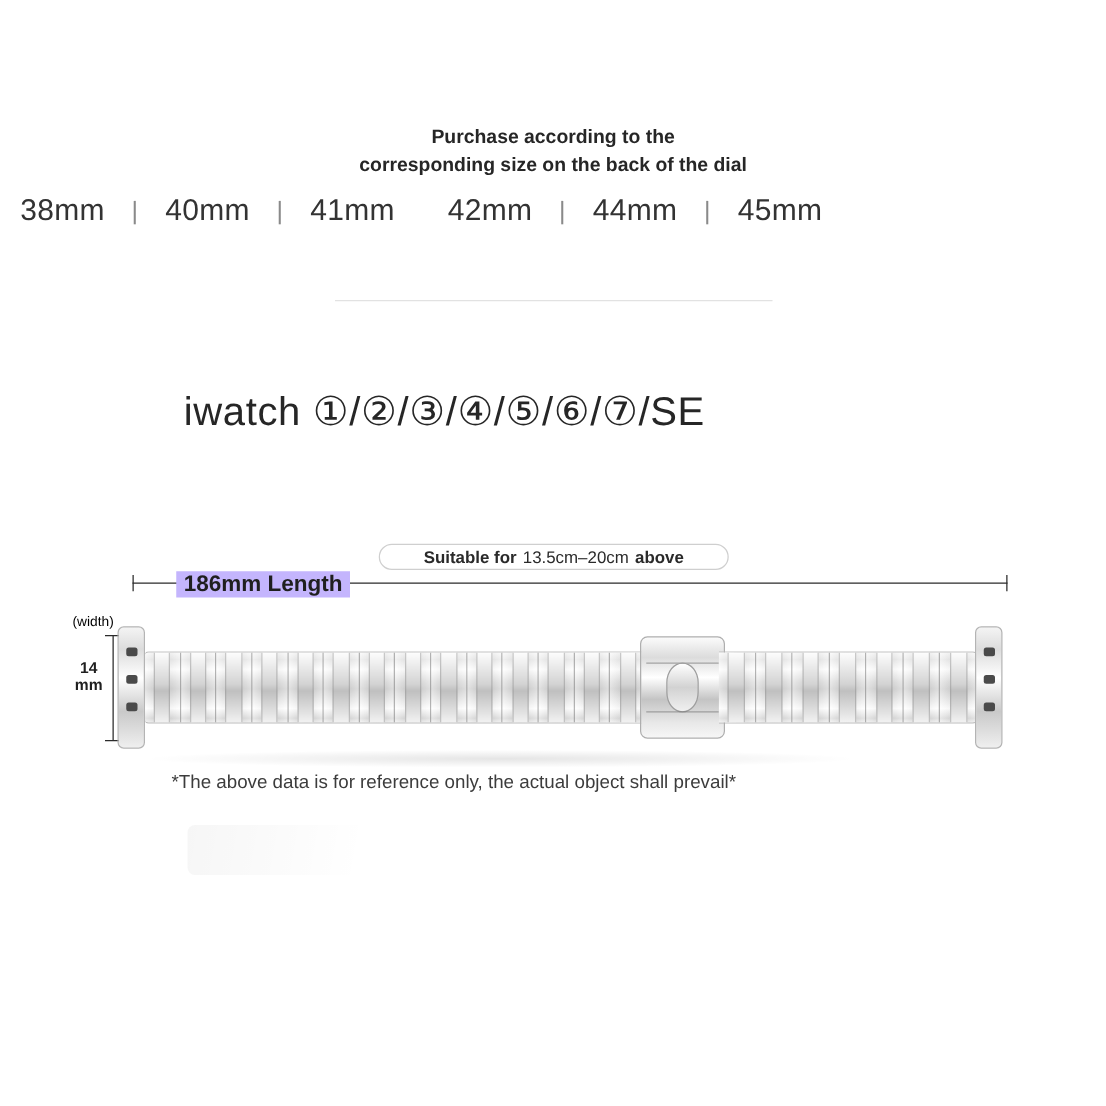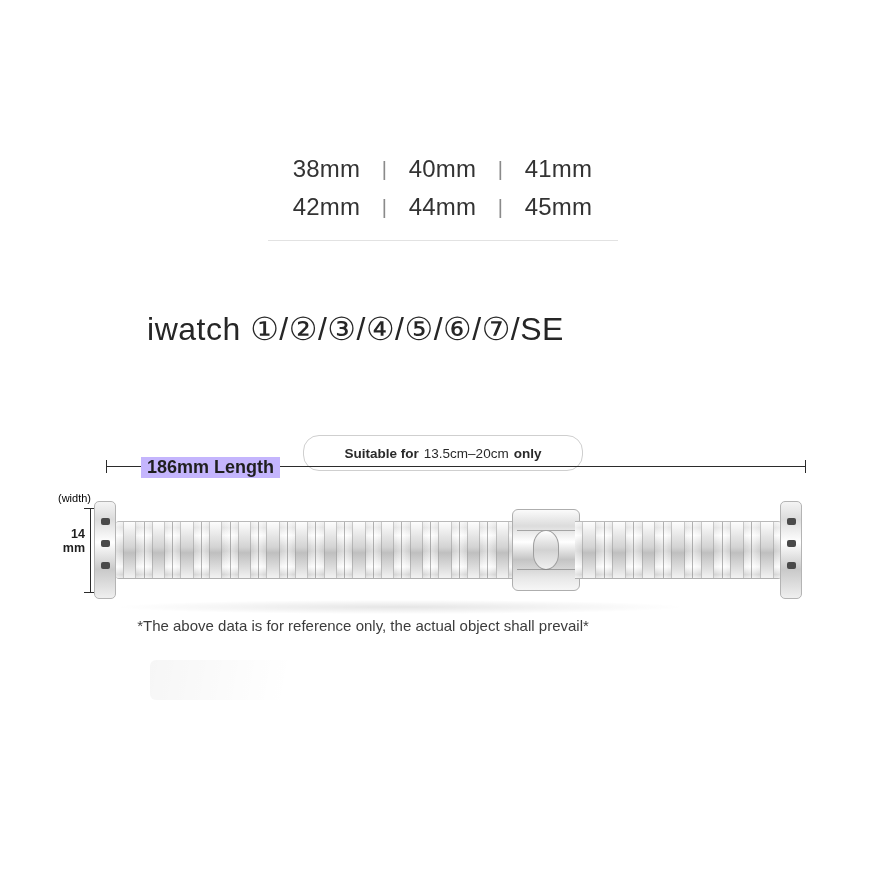--- a/index.html
+++ b/index.html
@@ -34,21 +34,21 @@
     color: #262626;
   }
   .header-note div { white-space: nowrap; }
 
   .size-grid {
     position: absolute;
     top: 155px;
     left: 0;
     width: 885px;
     display: flex;
-    flex-direction: column;
+    flex-direction: row;
     align-items: center;
     gap: 10px;
   }
   .size-row {
     display: flex;
     align-items: center;
     font-size: 24px;
     color: #333333;
     letter-spacing: 0.2px;
   }
@@ -93,21 +93,21 @@
     color: #262626;
     letter-spacing: 0.5px;
   }
 
   
   .wrist-pill {
     position: absolute;
     top: 435px;
     left: 303px;
     width: 280px;
-    height: 36px;
+    height: 21px;
     border: 1px solid #cfcfcf;
     border-radius: 16px;
     background: #ffffff;
     display: flex;
     align-items: center;
     justify-content: center;
     font-size: 13.5px;
     color: #2a2a2a;
     box-sizing: border-box;
   }
@@ -169,21 +169,21 @@
   .width-cap-t { top: 508px; }
   .width-cap-b { top: 592px; }
   .width-value {
     position: absolute;
     left: 57px;
     top: 527px;
     font-size: 12.5px;
     font-weight: bold;
     color: #1f1f1f;
     line-height: 1.15;
-    text-align: right;
+    text-align: center;
     width: 28px;
   }
 
   
   .band {
     position: absolute;
     top: 495px;
     left: 88px;
     width: 720px;
     height: 110px;
@@ -313,20 +313,24 @@
     height: 40px;
     background: linear-gradient(100deg, rgba(0,0,0,0.035) 0%, rgba(0,0,0,0.0) 70%);
     border-radius: 6px;
   }
 </style>
 </head>
 <body>
 
 <div class="page">
 
+  <div class="header-note">
+    <div>Purchase according to the</div>
+    <div>corresponding size on the back of the dial</div>
+  </div>
 
   <div class="size-grid">
     <div class="size-row">
       <span class="size-cell">38mm</span>
       <span class="size-sep">|</span>
       <span class="size-cell">40mm</span>
       <span class="size-sep">|</span>
       <span class="size-cell">41mm</span>
     </div>
     <div class="size-row">
@@ -338,21 +342,21 @@
     </div>
   </div>
 
   <div class="divider"></div>
 
   <div class="applicable-line">iwatch ①/②/③/④/⑤/⑥/⑦/SE</div>
 
   <div class="wrist-pill">
     <span class="lbl">Suitable for</span>
     <span class="rng">13.5cm–20cm</span>
-    <span class="unit">only</span>
+    <span class="unit">above</span>
   </div>
 
   <div class="len-line"></div>
   <div class="len-cap-l"></div>
   <div class="len-cap-r"></div>
   <div class="len-label">186mm Length</div>
 
   <div class="width-label">(width)</div>
   <div class="width-line"></div>
   <div class="width-cap-t"></div>

